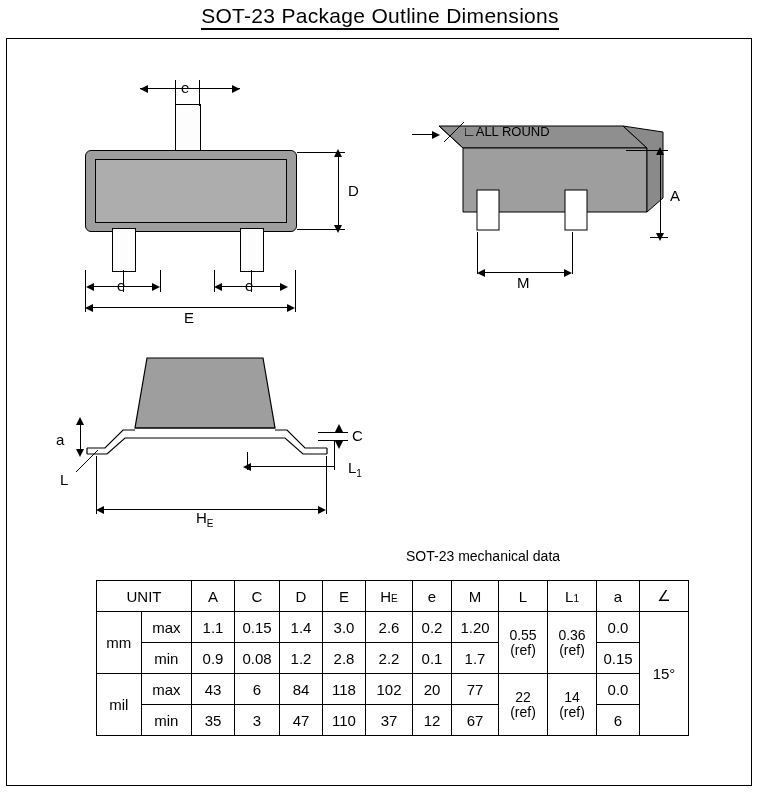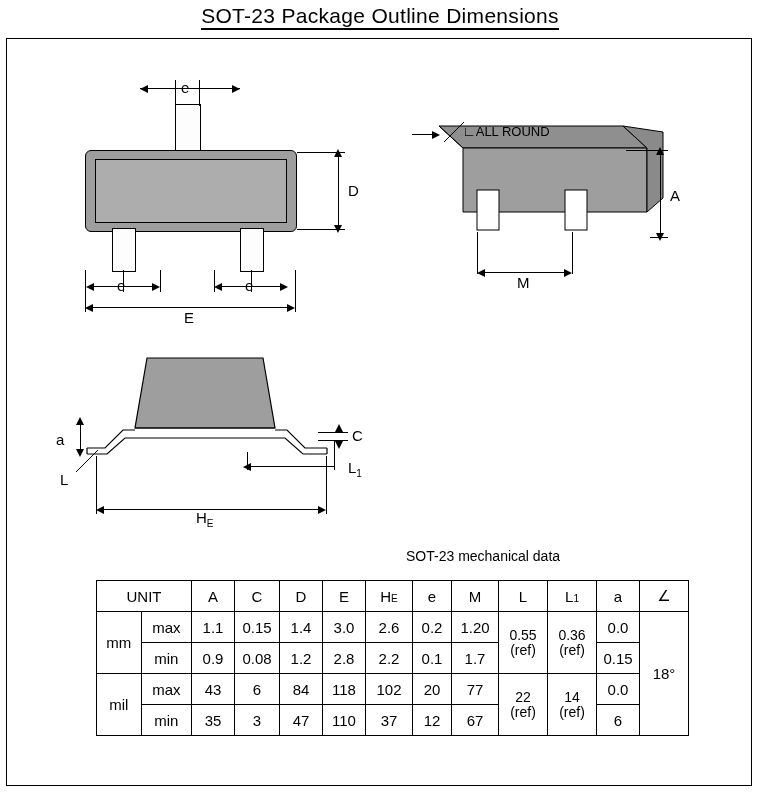--- a/index.html
+++ b/index.html
@@ -257,21 +257,21 @@
           <td>1.20</td>
           <td rowspan="2" class="two-line">
             <div>0.55</div>
             <div>(ref)</div>
           </td>
           <td rowspan="2" class="two-line">
             <div>0.36</div>
             <div>(ref)</div>
           </td>
           <td>0.0</td>
-          <td rowspan="4">18°</td>
+          <td rowspan="4">15°</td>
         </tr>
 
         <tr>
           <td>min</td>
           <td>0.9</td>
           <td>0.08</td>
           <td>1.2</td>
           <td>2.8</td>
           <td>2.2</td>
           <td>0.1</td>

